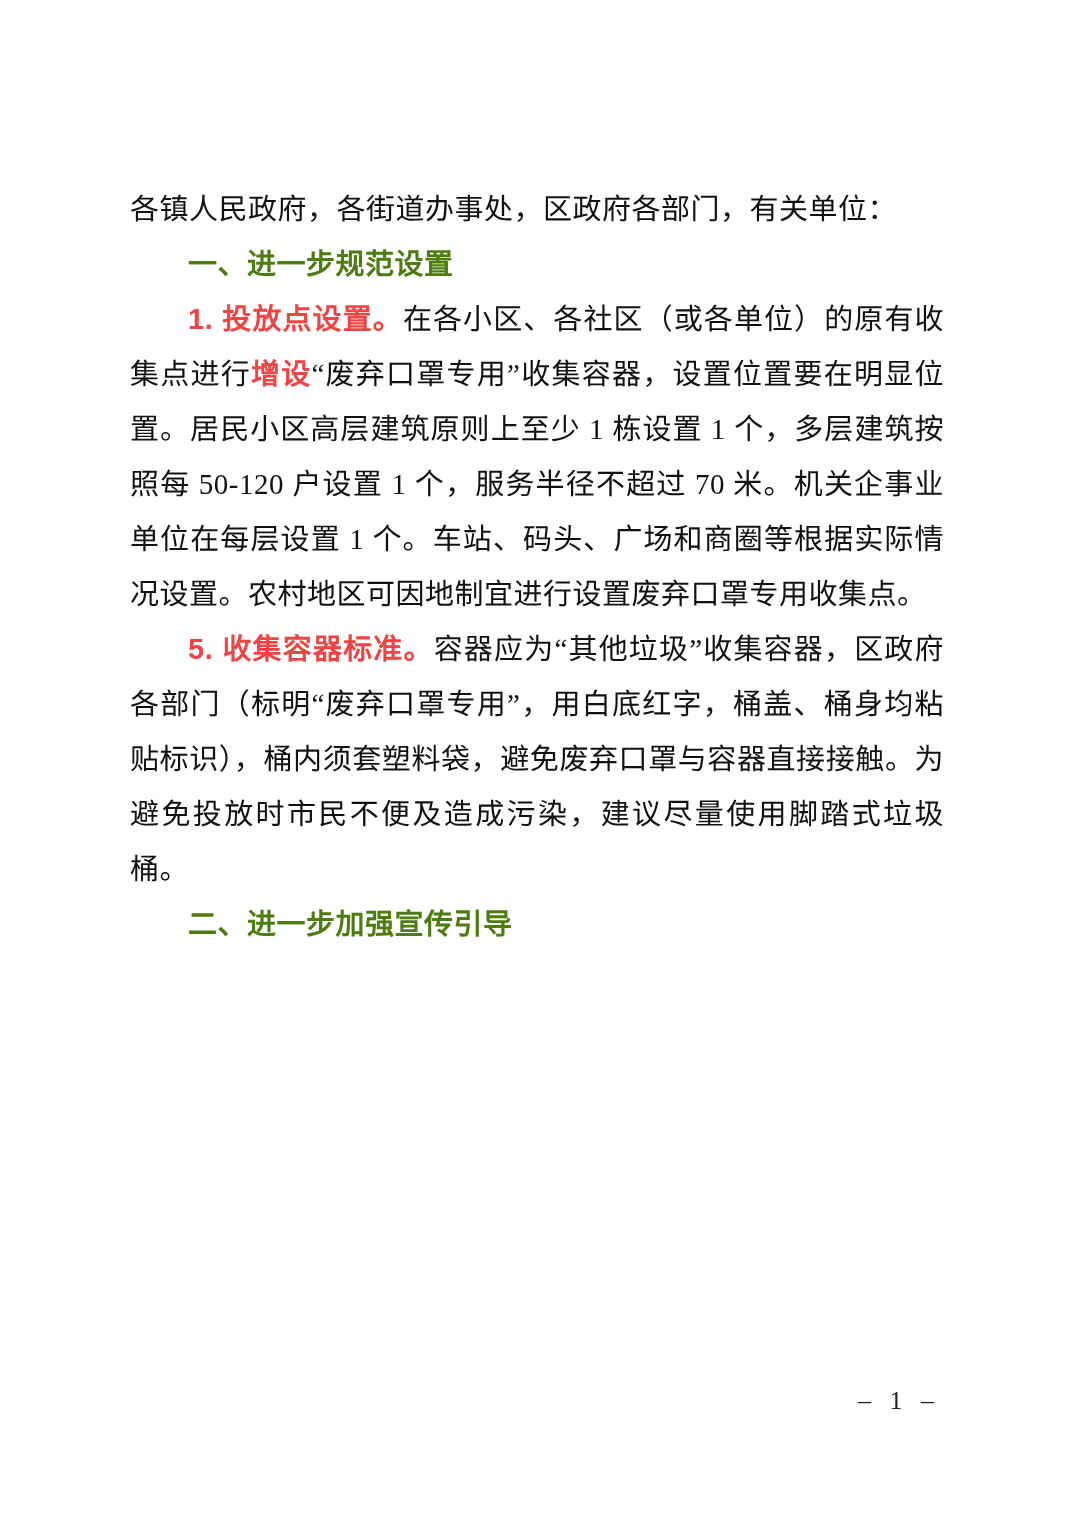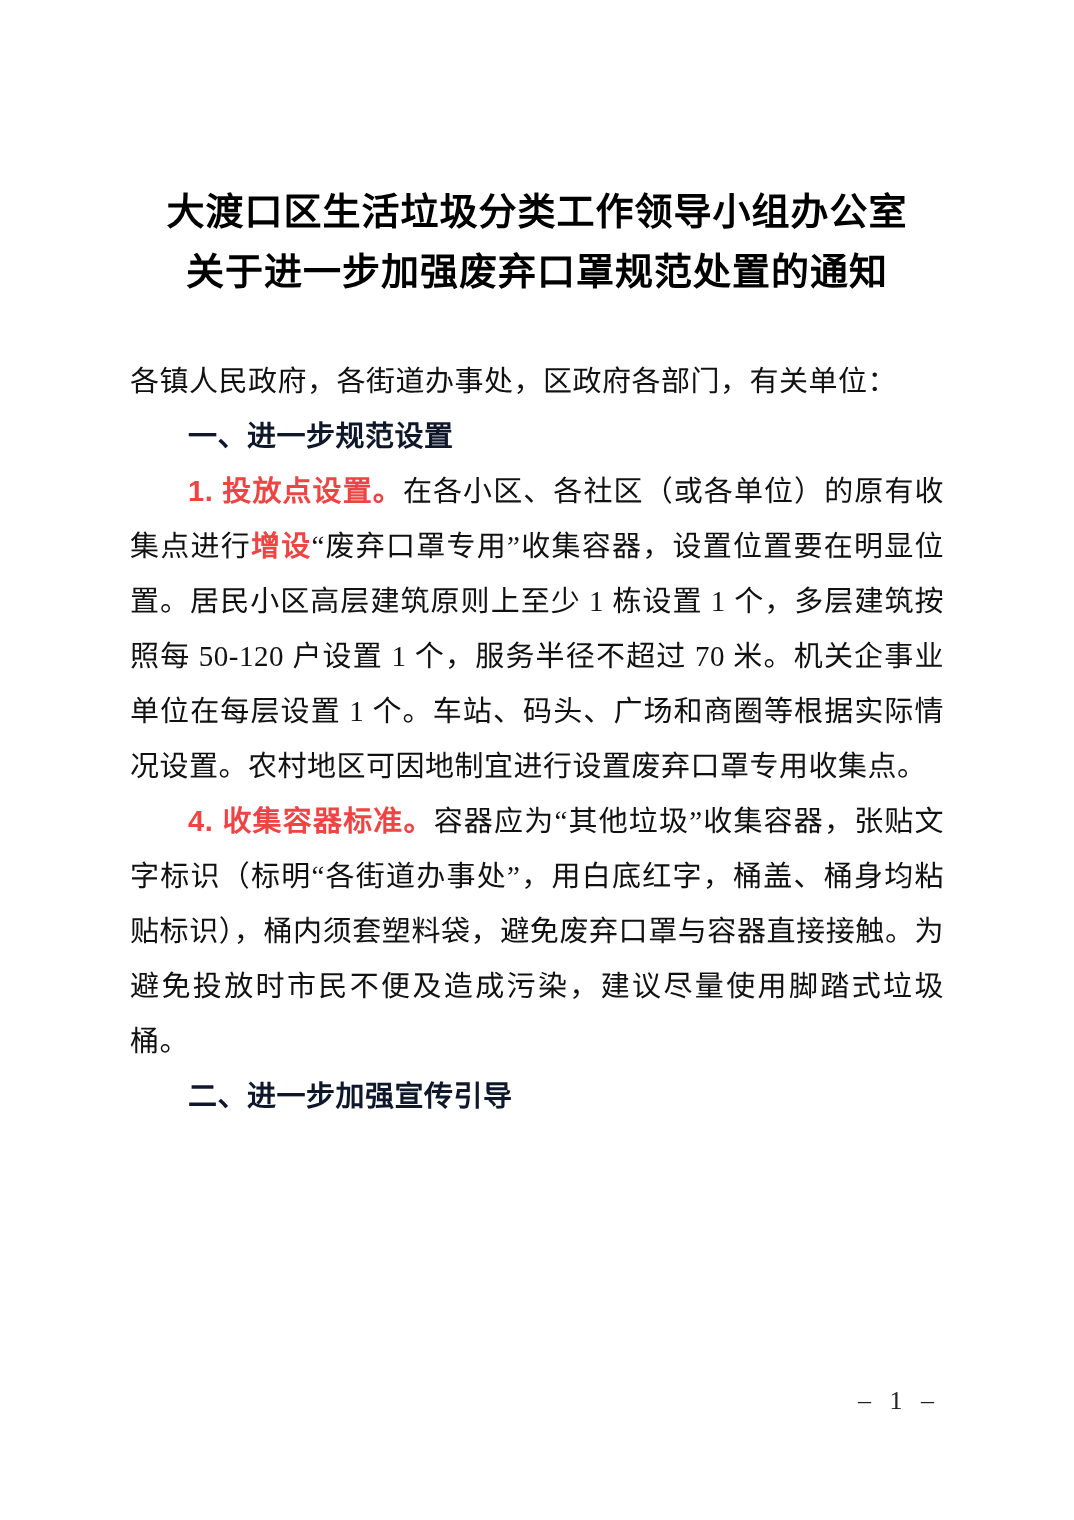--- a/index.html
+++ b/index.html
@@ -46,21 +46,21 @@
   .salutation {
     text-indent: 0;
   }
   .body-paragraph {
     text-indent: 2em;
   }
   .section-heading {
     text-indent: 2em;
     font-family: "Liberation Sans", "DejaVu Sans", sans-serif;
     font-weight: bold;
-    color: #0f172a;
+    color: #4d7c0f;
   }
   .bold-run {
     font-family: "Liberation Sans", "DejaVu Sans", sans-serif;
     font-weight: bold;
     color: #ef4444;
   }
   .page-number {
     position: absolute;
     top: 1386px;
     right: 134px;
@@ -68,30 +68,26 @@
     letter-spacing: 6px;
     color: #222222;
     font-family: "Liberation Serif", "DejaVu Serif", serif;
   }
 </style>
 </head>
 <body>
 
 <div class="page">
 
-  <h1 class="doc-title">
-    <span class="title-line">大渡口区生活垃圾分类工作领导小组办公室</span>
-    <span class="title-line">关于进一步加强废弃口罩规范处置的通知</span>
-  </h1>
 
   <div class="doc-body">
     <p class="salutation">各镇人民政府，各街道办事处，区政府各部门，有关单位：</p>
     <div>
         <p class="section-heading">一、进一步规范设置</p>
         <p class="body-paragraph"><span class="bold-run">1. 投放点设置。</span><span class="text-run">在各小区、各社区（或各单位）的原有收集点进行</span><span class="bold-run">增设</span><span class="text-run">“废弃口罩专用”收集容器，设置位置要在明显位置。居民小区高层建筑原则上至少 1 栋设置 1 个，多层建筑按照每 50-120 户设置 1 个，服务半径不超过 70 米。机关企事业单位在每层设置 1 个。车站、码头、广场和商圈等根据实际情况设置。农村地区可因地制宜进行设置废弃口罩专用收集点。</span></p>
-        <p class="body-paragraph"><span class="bold-run">4. 收集容器标准。</span><span class="text-run">容器应为“其他垃圾”收集容器，张贴文字标识（标明“各街道办事处”，用白底红字，桶盖、桶身均粘贴标识），桶内须套塑料袋，避免废弃口罩与容器直接接触。为避免投放时市民不便及造成污染，建议尽量使用脚踏式垃圾桶。</span></p>
+        <p class="body-paragraph"><span class="bold-run">5. 收集容器标准。</span><span class="text-run">容器应为“其他垃圾”收集容器，区政府各部门（标明“废弃口罩专用”，用白底红字，桶盖、桶身均粘贴标识），桶内须套塑料袋，避免废弃口罩与容器直接接触。为避免投放时市民不便及造成污染，建议尽量使用脚踏式垃圾桶。</span></p>
         <p class="section-heading">二、进一步加强宣传引导</p>
       </div>
   </div>
 
   <div class="page-number">– 1 –</div>
 
 </div>
 
 </body></html>

